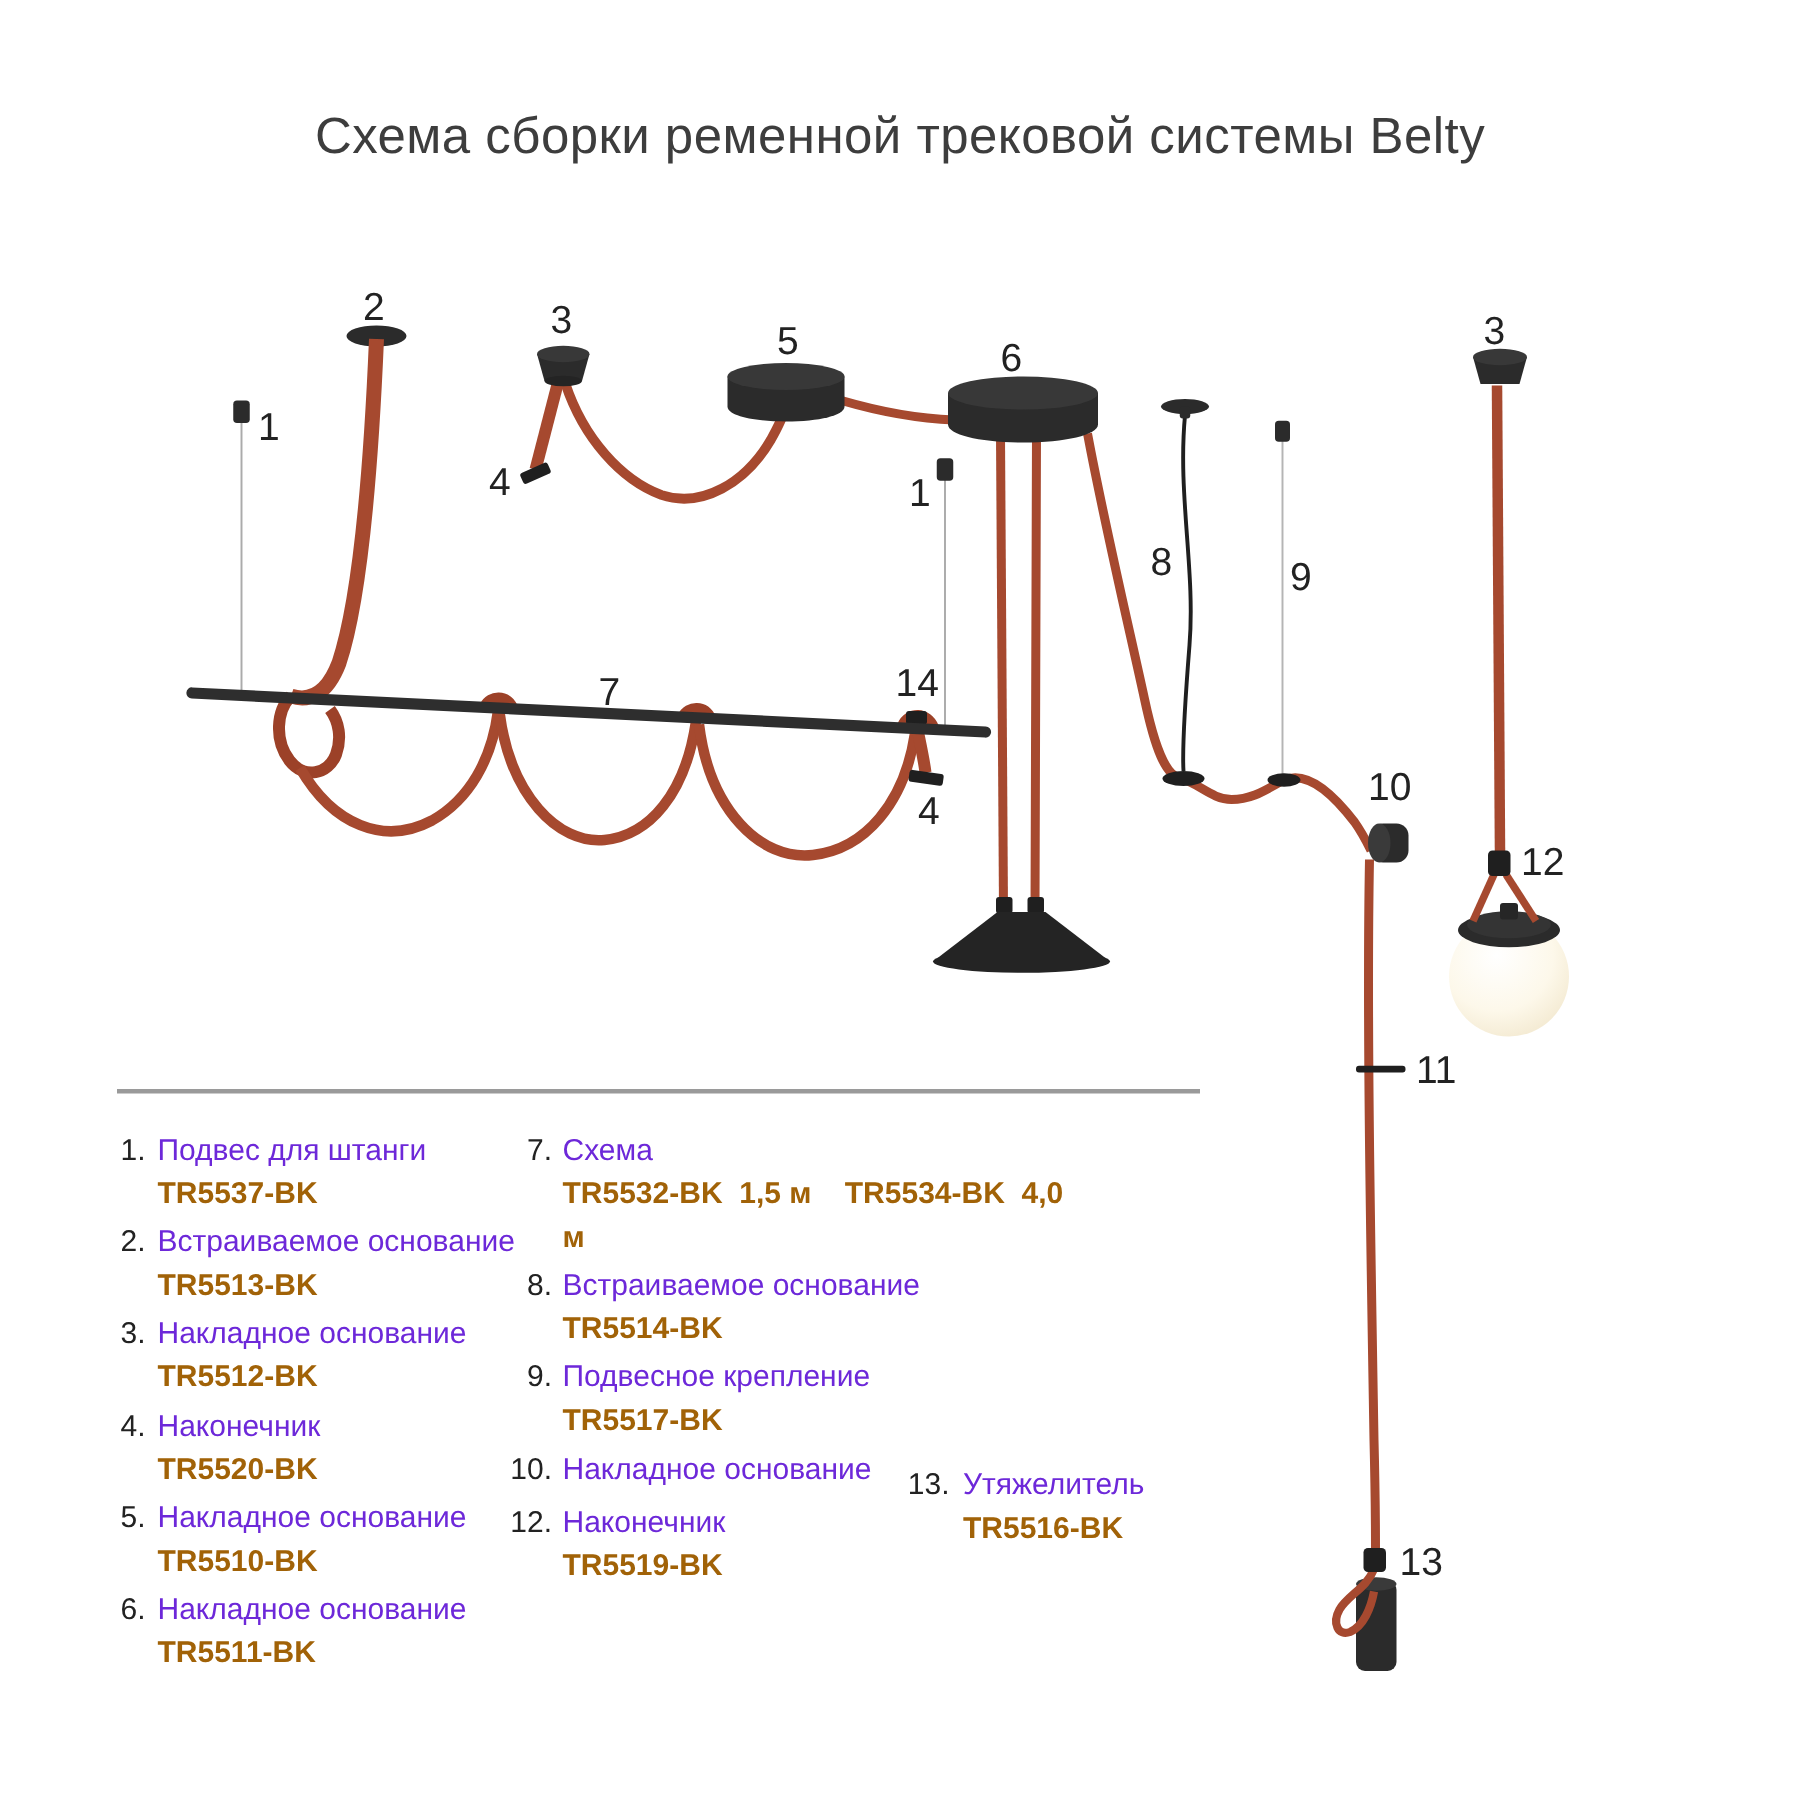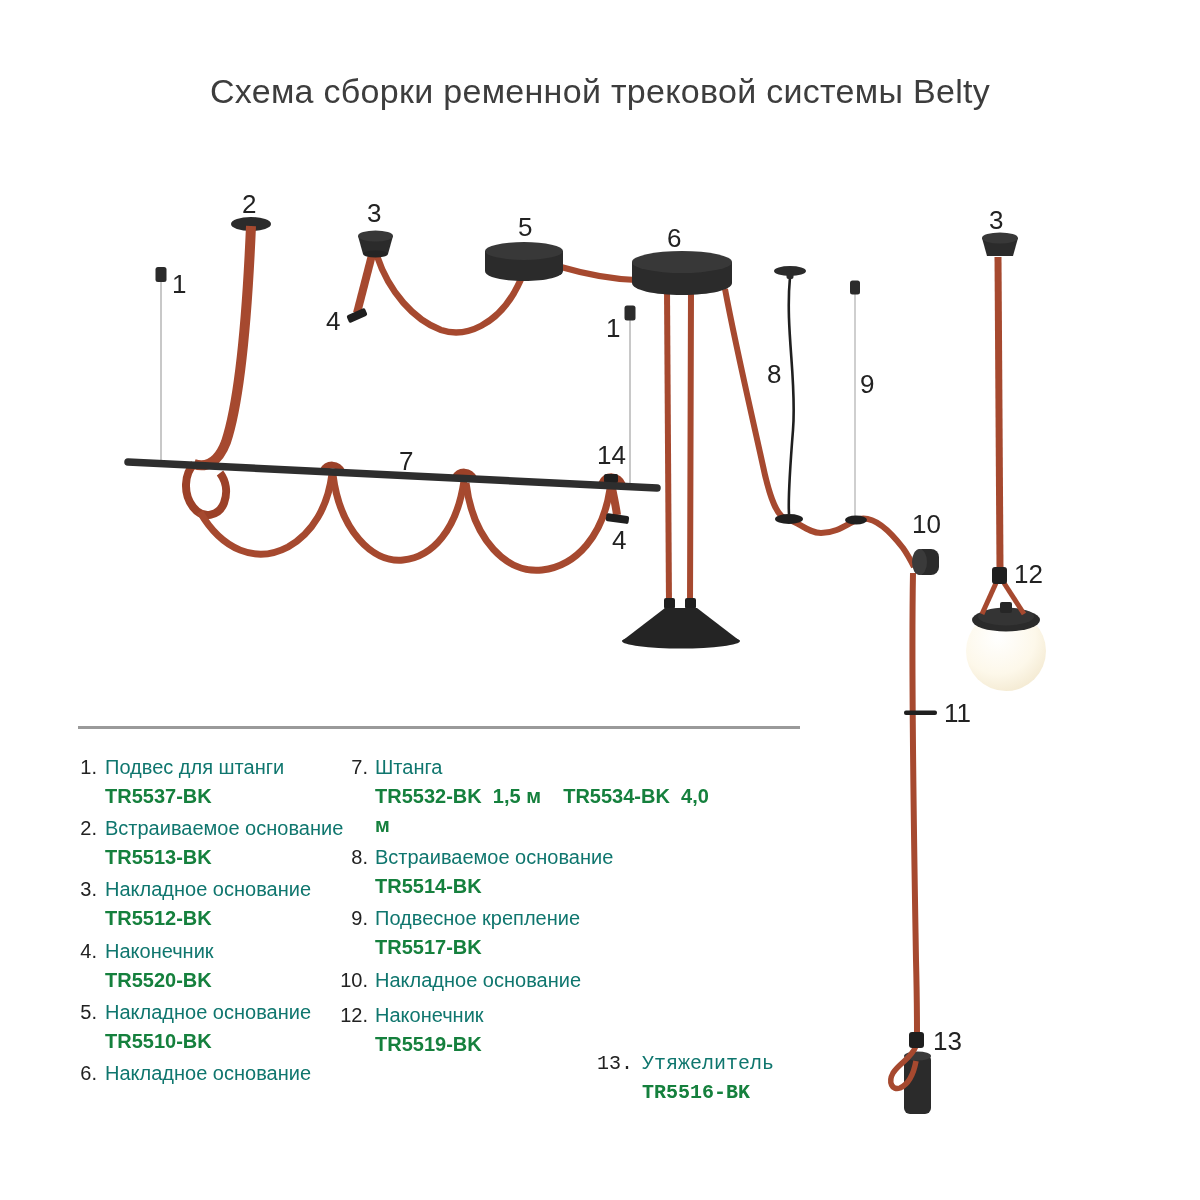--- a/index.html
+++ b/index.html
@@ -14,29 +14,29 @@
   svg.diagram{position:absolute;left:0;top:0;}
   svg text.callout{
     font-family:"Liberation Sans",sans-serif;font-size:26px;fill:#222;
   }
   .divider{
     position:absolute;left:78px;top:726px;width:722px;height:2.5px;background:#9a9a9a;
   }
   .col{position:absolute;}
   .col1{left:60px;top:753px;width:300px;}
   .col2{left:300px;top:753px;width:420px;}
-  .col3{left:565px;top:1049px;width:300px;font-family:Liberation Mono, monospace;}
+  .col3{left:565px;top:976px;width:300px;}
   .item{display:grid;grid-template-rows:auto auto;margin-bottom:3.2px;}
   .row{display:grid;}
   .col1 .row{grid-template-columns:37px 1fr;column-gap:8px;}
   .col2 .row{grid-template-columns:68px 1fr;column-gap:7px;}
   .col3 .row{grid-template-columns:68px 1fr;column-gap:9px;}
   .num{text-align:right;font-size:20px;line-height:29px;color:#222;}
-  .name{font-size:20px;line-height:29px;color:#0f766e;}
-  .code{font-size:20px;line-height:29px;font-weight:700;color:#15803d;white-space:pre-wrap;}
+  .name{font-size:20px;line-height:29px;color:#6d28d9;}
+  .code{font-size:20px;line-height:29px;font-weight:700;color:#a16207;white-space:pre-wrap;}
 </style>
 </head>
 <body>
 
 <div class="page-title">Схема сборки ременной трековой системы Belty</div>
 
 <svg class="diagram" width="1200" height="1200" viewBox="0 0 1200 1200">
   <defs>
     <radialGradient id="globeGrad" cx="0.40" cy="0.32" r="0.85">
       <stop offset="0" stop-color="#ffffff"></stop>
@@ -210,29 +210,30 @@
         <span class="code">TR5510-BK</span>
       </div>
   </div>
   <div class="item">
     <div class="row">
         <span class="num">6.</span>
         <span class="name">Накладное основание</span>
       </div>
     <div class="row">
         <span></span>
+        <span class="code">TR5511-BK</span>
       </div>
   </div>
 </div>
 
 <div class="col col2">
   <div class="item">
     <div class="row">
         <span class="num">7.</span>
-        <span class="name">Штанга</span>
+        <span class="name">Схема</span>
       </div>
     <div class="row">
         <span></span>
         <span class="code">TR5532-BK  1,5 м    TR5534-BK  4,0 м</span>
       </div>
   </div>
   <div class="item">
     <div class="row">
         <span class="num">8.</span>
         <span class="name">Встраиваемое основание</span>

